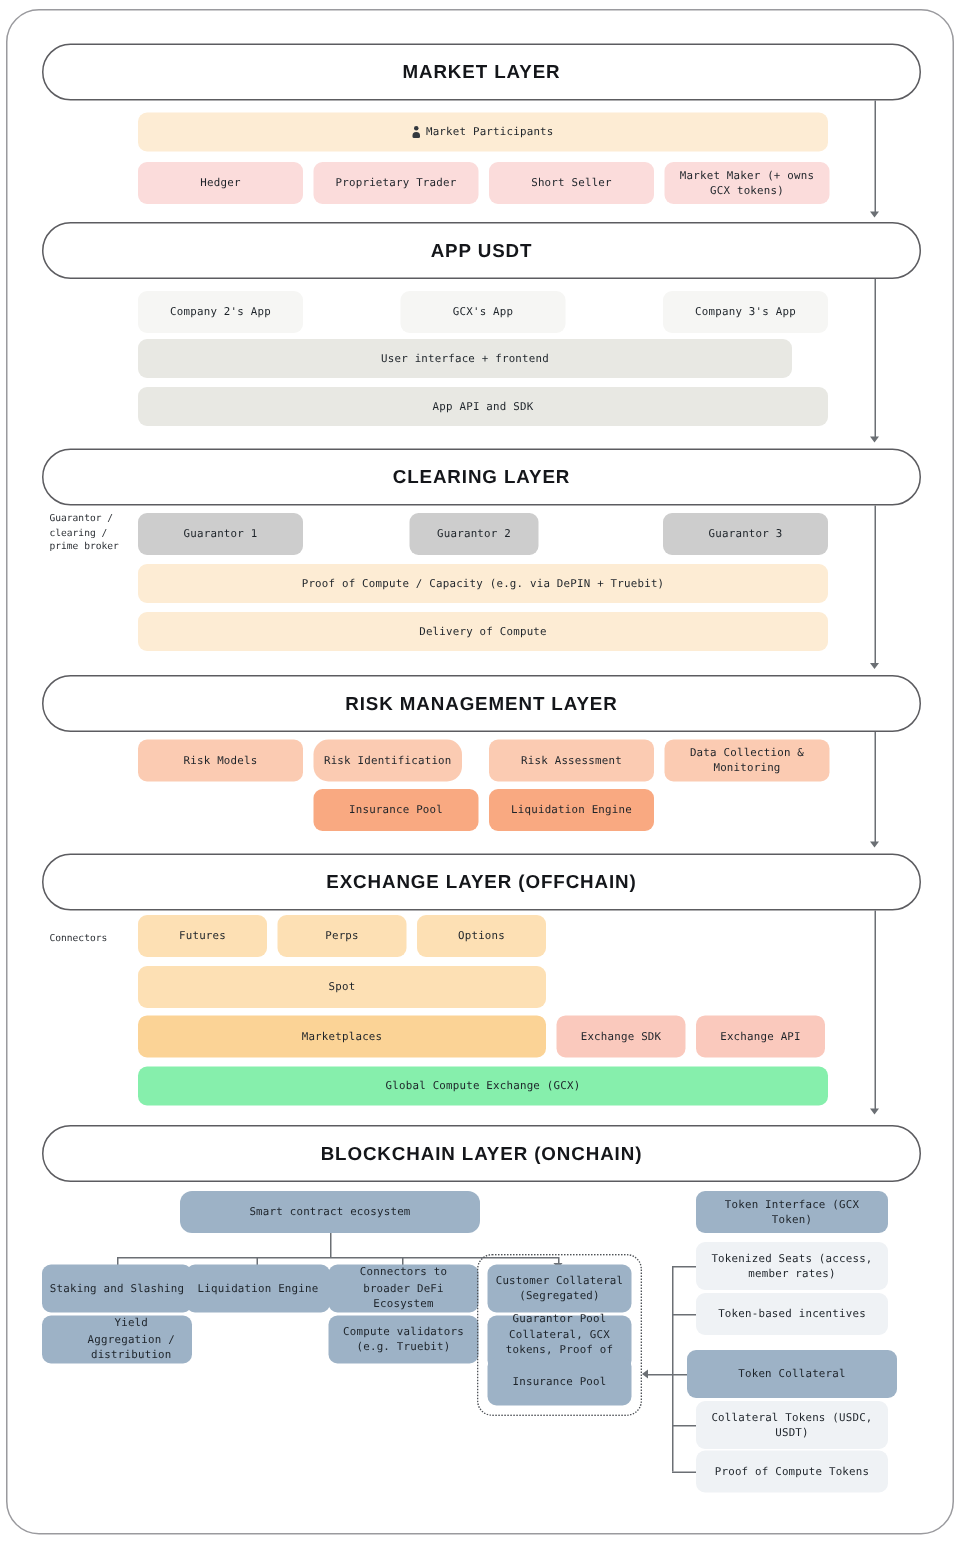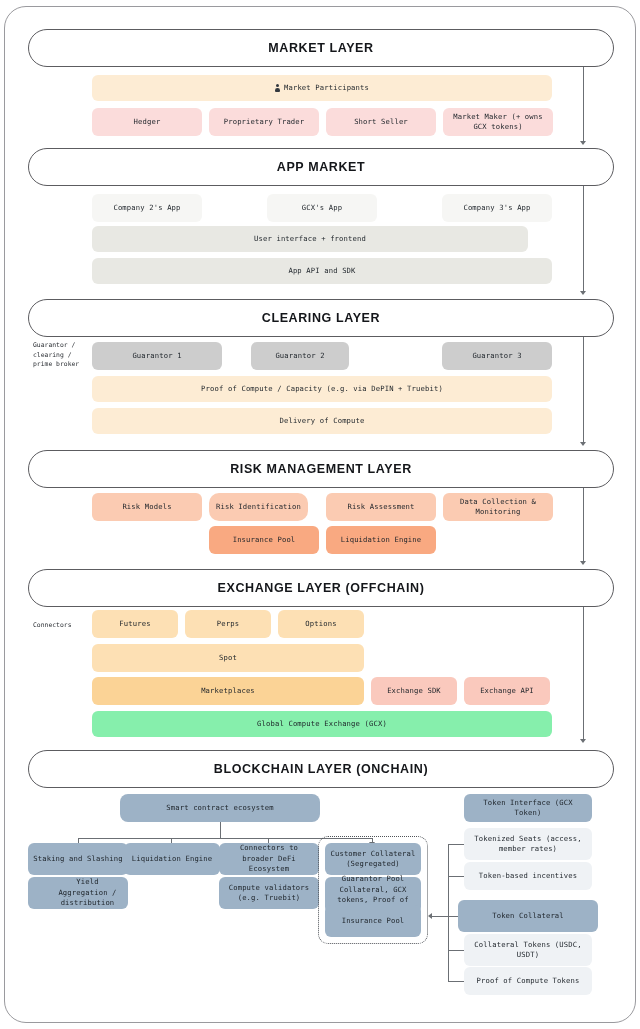--- a/index.html
+++ b/index.html
@@ -156,40 +156,40 @@
 </div>
 
 <div class="node c-pink" style="left:92px; top:108px; width:110px; height:28px;">Hedger</div>
 <div class="node c-pink" style="left:209px; top:108px; width:110px; height:28px;">Proprietary Trader</div>
 <div class="node c-pink" style="left:326px; top:108px; width:110px; height:28px;">Short Seller</div>
 <div class="node c-pink" style="left:443px; top:108px; width:110px; height:28px;">Market Maker (+ owns GCX tokens)</div>
 
 <div class="vline" style="left:583px; top:67px; height:75px;"></div>
 <div class="arrow-down" style="left:580px; top:141px;"></div>
 
-<div class="layer-header" style="top:148px;">APP MARKET</div>
+<div class="layer-header" style="top:148px;">APP USDT</div>
 
 <div class="node c-greylite" style="left:92px; top:194px; width:110px; height:28px;">Company 2's App</div>
 <div class="node c-greylite" style="left:267px; top:194px; width:110px; height:28px;">GCX's App</div>
 <div class="node c-greylite" style="left:442px; top:194px; width:110px; height:28px;">Company 3's App</div>
 
 <div class="node c-grey" style="left:92px; top:226px; width:436px; height:26px;">User interface + frontend</div>
 <div class="node c-grey" style="left:92px; top:258px; width:460px; height:26px;">App API and SDK</div>
 
 <div class="vline" style="left:583px; top:186px; height:106px;"></div>
 <div class="arrow-down" style="left:580px; top:291px;"></div>
 
 <div class="layer-header" style="top:299px;">CLEARING LAYER</div>
 
 <div class="side-caption" style="left:33px; top:341px; width:56px;">Guarantor /
 clearing /
 prime broker</div>
 
-<div class="node c-grey-dark" style="left:92px; top:342px; width:130px; height:28px;">Guarantor 1</div>
-<div class="node c-grey-dark" style="left:251px; top:342px; width:98px; height:28px;">Guarantor 2</div>
+<div class="node c-grey-dark" style="left:92px; top:342px; width:110px; height:28px;">Guarantor 1</div>
+<div class="node c-grey-dark" style="left:273px; top:342px; width:86px; height:28px;">Guarantor 2</div>
 <div class="node c-grey-dark" style="left:442px; top:342px; width:110px; height:28px;">Guarantor 3</div>
 
 <div class="node c-cream" style="left:92px; top:376px; width:460px; height:26px;">Proof of Compute / Capacity (e.g. via DePIN + Truebit)</div>
 <div class="node c-cream" style="left:92px; top:408px; width:460px; height:26px;">Delivery of Compute</div>
 
 <div class="vline" style="left:583px; top:337px; height:106px;"></div>
 <div class="arrow-down" style="left:580px; top:442px;"></div>
 
 <div class="layer-header" style="top:450px;">RISK MANAGEMENT LAYER</div>
 

